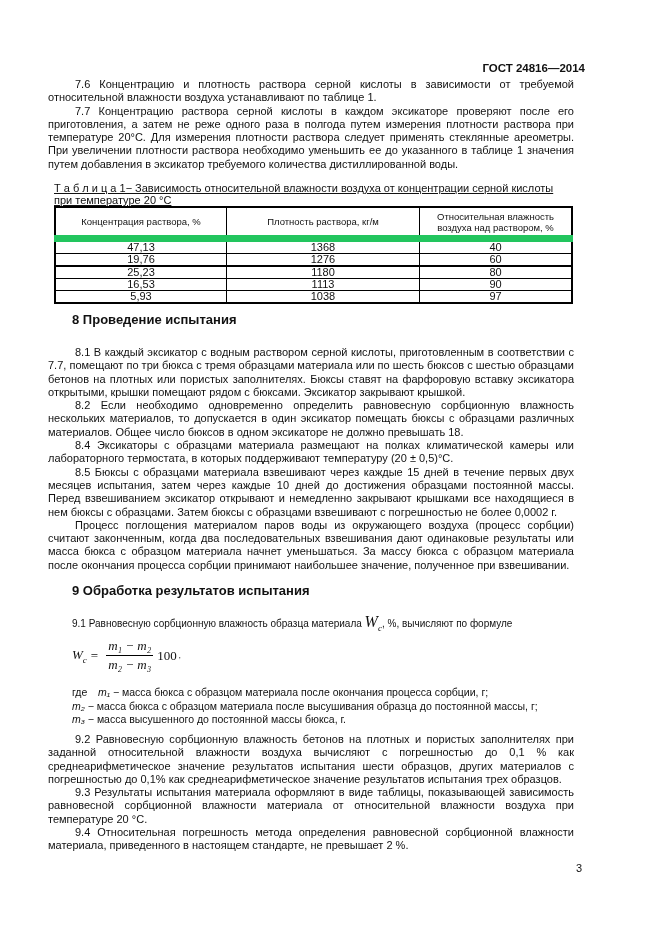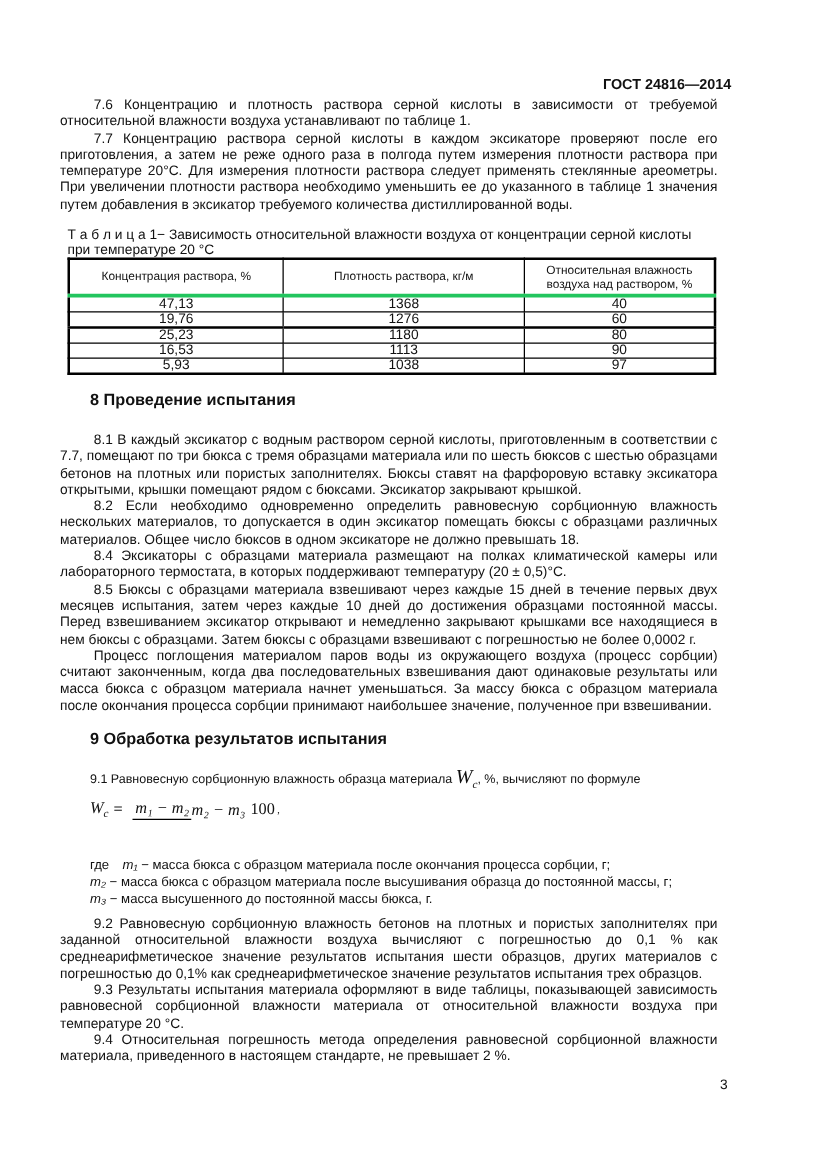--- a/index.html
+++ b/index.html
@@ -1,34 +1,34 @@
 <!DOCTYPE html>
 <html><head>
 <meta charset="utf-8">
 <style>
   html, body { margin: 0; padding: 0; background: #ffffff; }
   body { width: 661px; height: 936px; position: relative; overflow: hidden;
          font-family: "Liberation Sans", sans-serif; color: #111; }
   .page-header { position: absolute; top: 62px; right: 76px; font-weight: bold; font-size: 11.5px; }
   .body-text { position: absolute; left: 48px; width: 526px; font-size: 11px; line-height: 13.3px; text-align: justify; }
   .p { margin: 0; text-indent: 27px; }
-  .caption { position: absolute; left: 54px; top: 182px; width: 520px; font-size: 11px; line-height: 12px; }
+  .caption { position: absolute; left: 54px; top: 182px; width: 520px; font-size: 11px; line-height: 12px; text-decoration: underline; }
   table.t1 { position: absolute; left: 54px; top: 206px; width: 519px; border-collapse: collapse; font-size: 11px; }
   table.t1 th { font-weight: normal; font-size: 9.5px; border: 1px solid #000; height: 27px; line-height: 11px; padding: 0 2px; text-align: center; }
   table.t1 td { border: 1px solid #000; text-align: center; height: 11px; line-height: 11px; padding: 0; font-size: 11px; }
-  table.t1 thead tr { border-bottom: 3px solid #22c55e; }
+  table.t1 thead tr { border-bottom: 7px solid #22c55e; }
   table.t1 { border: 2px solid #000; }
   table.t1 tr.thick-top td { border-top: 2px solid #000; }
   .c1 { width: 166px; } .c2 { width: 188px; }
   .section-title { position: absolute; left: 72px; font-weight: bold; font-size: 13px; }
   .formula-line { position: absolute; left: 72px; top: 613px; font-size: 10px; }
   .wc { font-family: "Liberation Serif", serif; font-style: italic; font-size: 16px; }
   .wc sub { font-size: 9px; }
   .formula { position: absolute; left: 72px; top: 638px; display: flex; align-items: center; font-family: "Liberation Serif", serif; font-size: 13px; }
-  .frac { display: inline-flex; flex-direction: row; align-items: center; margin: 0 4px; text-align: center; }
+  .frac { display: inline-flex; flex-direction: column; align-items: center; margin: 0 4px; text-align: center; }
   .frac .num { border-bottom: 1px solid #000; padding: 0 2px 1px; }
   .frac .den { padding-top: 1px; }
   .it { font-style: italic; }
   .where { position: absolute; left: 72px; top: 686px; font-size: 10.5px; line-height: 13.5px; }
   .where .var { font-style: italic; display: inline-block; text-align: right; }
   .page-number { position: absolute; left: 576px; top: 862px; font-size: 11px; }
 </style>
 </head>
 <body>
 

